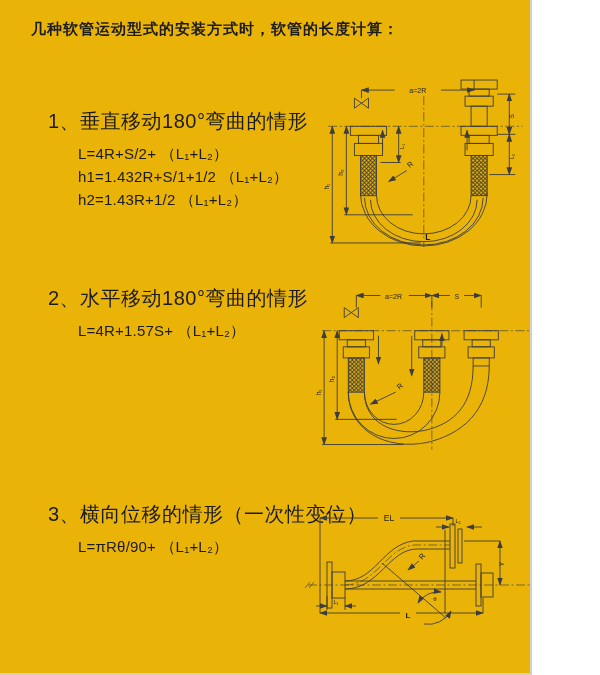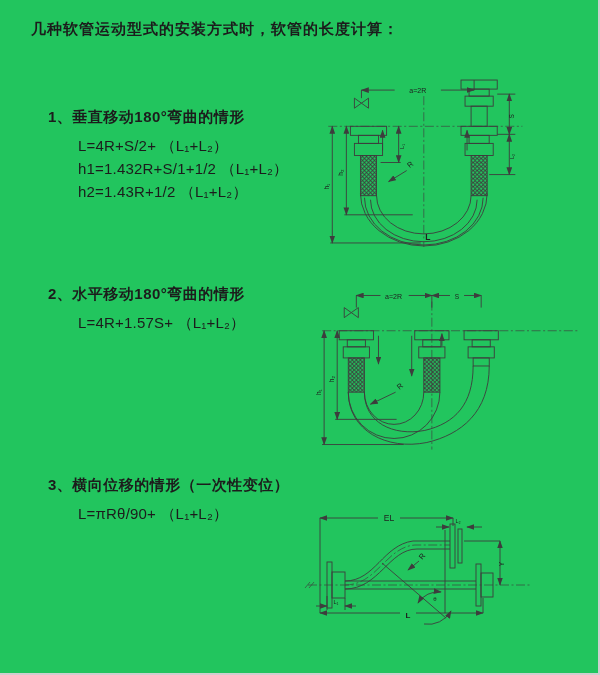--- a/index.html
+++ b/index.html
@@ -1,24 +1,24 @@
 <!DOCTYPE html>
 <html><head>
 <meta charset="utf-8">
 <style>
   *{margin:0;padding:0;box-sizing:border-box}
   html,body{width:600px;height:675px}
   body{background:#ffffff}
-  .page{position:relative;width:600px;height:675px;background:#22c55e;overflow:hidden;
+  .page{position:relative;width:532px;height:675px;background:#eab308;overflow:hidden;
         font-family:"Liberation Sans","DejaVu Sans",sans-serif;color:#1c1c1c;
         border-right:2px solid #cfcfcf;border-bottom:2px solid #cfcfcf}
   .title{position:absolute;left:31px;top:20px;font-size:15px;font-weight:bold;letter-spacing:1px;white-space:nowrap}
   .section{position:absolute;left:48px}
-  .s1{top:108px}.s2{top:285px}.s3{top:476px}
-  .heading{font-size:15px;font-weight:bold;letter-spacing:.5px;white-space:nowrap}
+  .s1{top:108px}.s2{top:285px}.s3{top:501px}
+  .heading{font-size:20px;font-weight:normal;letter-spacing:.5px;white-space:nowrap}
   .formulas{margin:7px 0 0 30px;list-style:none}
   .formulas li{font-size:15px;line-height:23px;letter-spacing:.2px;white-space:nowrap}
   svg.diag{position:absolute}
   .d1{left:316px;top:74px}
   .d2{left:308px;top:283px}
   .d3{left:300px;top:500px}
   svg line,svg path,svg rect{stroke:#3d3d3d;fill:none;stroke-width:.9}
   svg .thin{stroke-width:.65}
   svg .cl{stroke-dasharray:9 2.5 2 2.5;stroke-width:.65}
   svg .braid1{fill:url(#p1)} svg .braid2{fill:url(#p2)}

